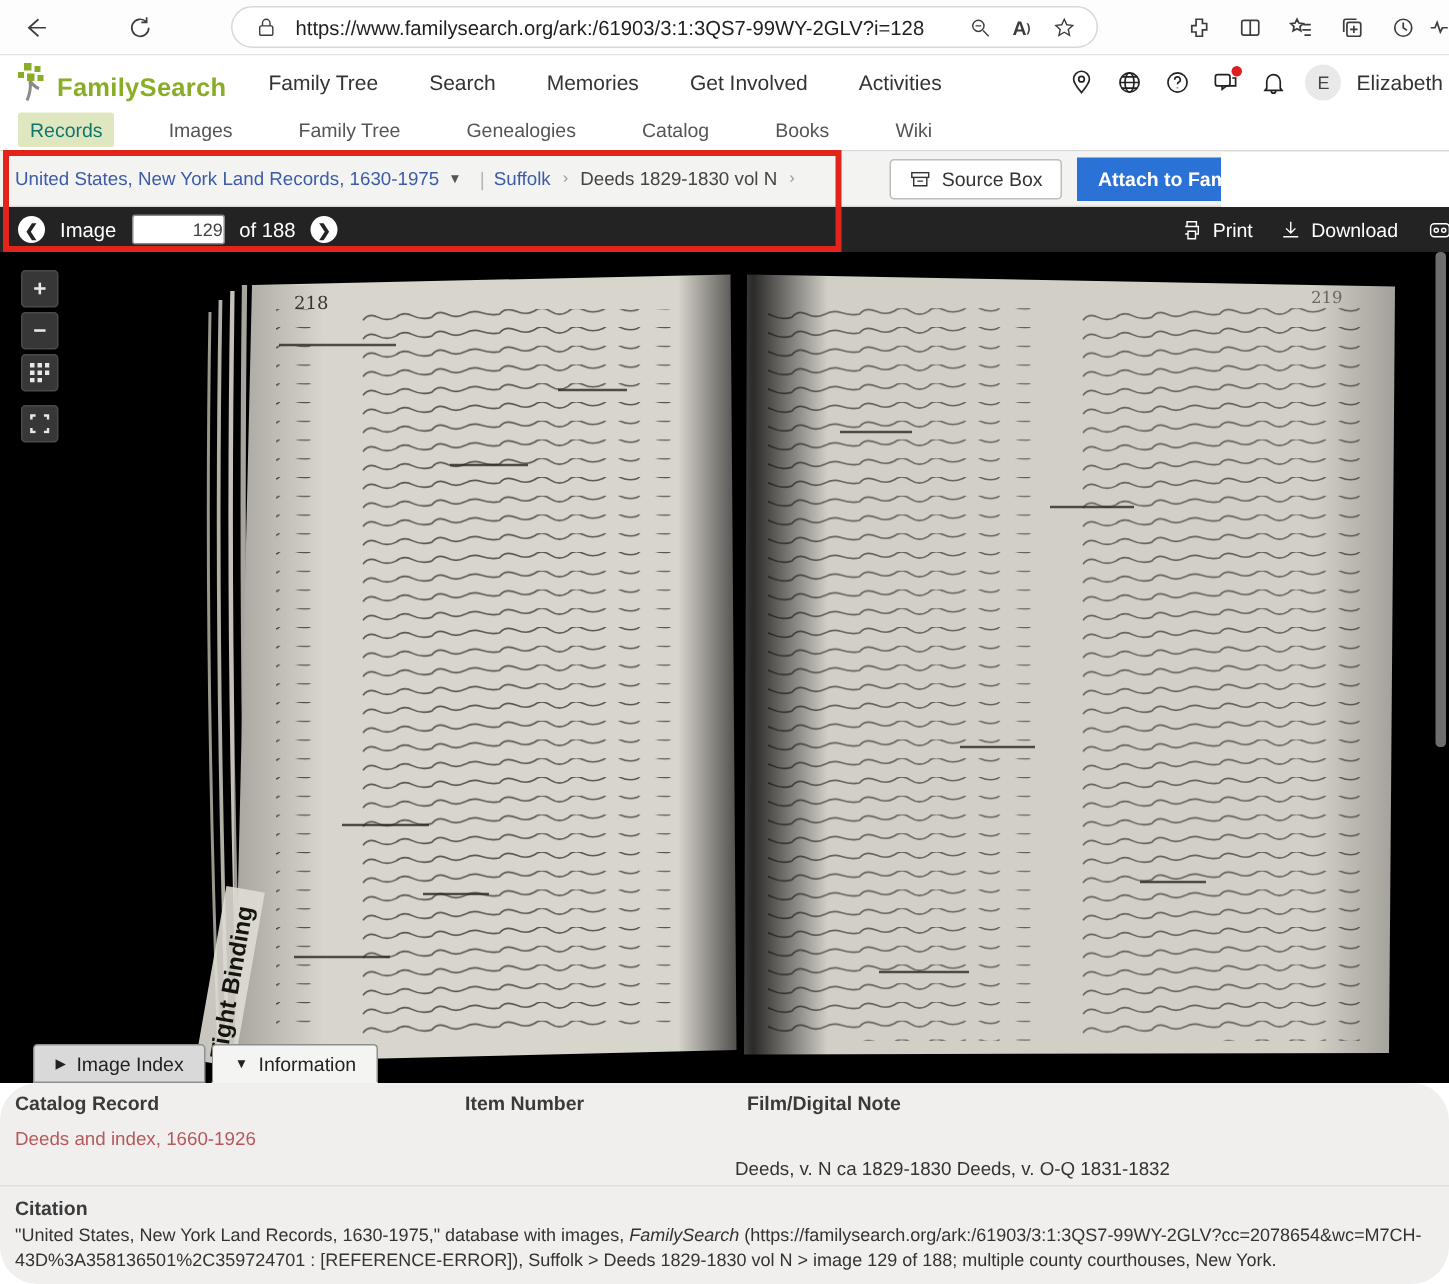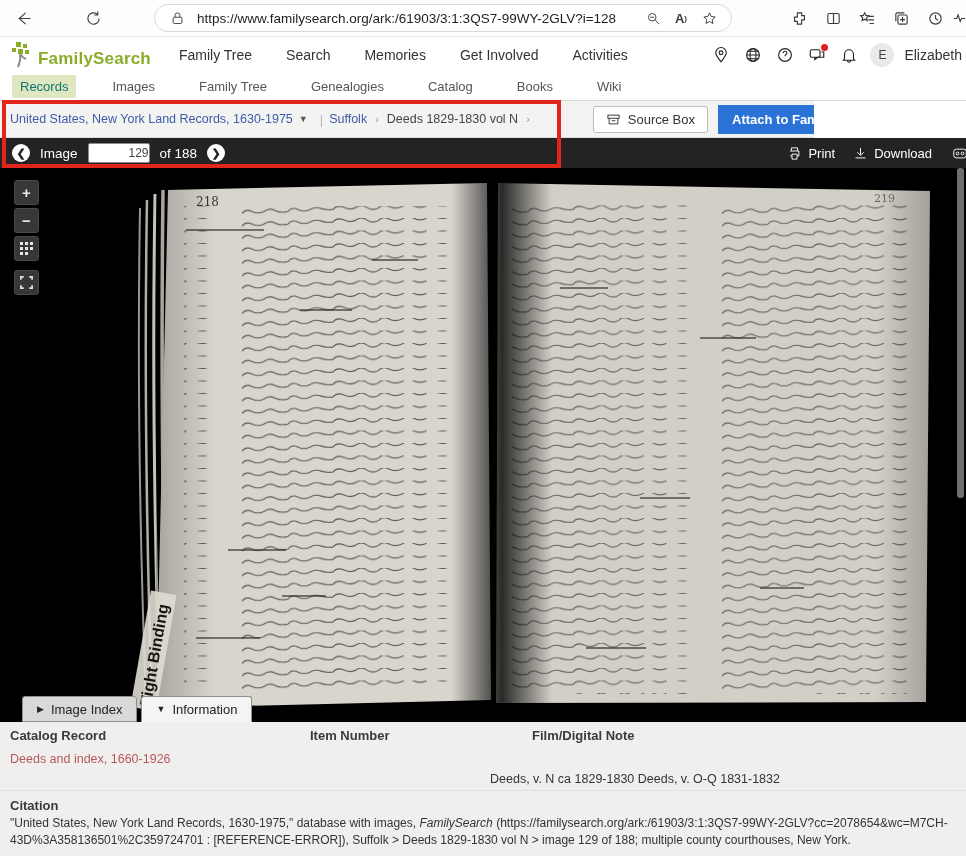--- a/index.html
+++ b/index.html
@@ -70,21 +70,21 @@
   .scroll-thumb { position:absolute; right:2px; top:0; width:7px; height:330px; background:#6e6e6e; border-radius:3px; }
 
   
   .bottom-tabs { position:absolute; top:696px; left:0; z-index:20; display:flex; }
   .btab { height:26px; display:flex; align-items:center; gap:7px; font-size:13px; color:#222; padding:0 14px; cursor:pointer; border:1px solid #8f8f8f; border-radius:3px 3px 0 0; }
   .btab.idx { background:#d9d9d9; margin-left:22px; }
   .btab.info { background:#f4f4f3; border-bottom:1px solid #f4f4f3; margin-left:4px; }
   .tri { font-size:9px; color:#222; }
 
   
-  .info-panel { position:absolute; top:722px; left:0; width:966px; height:134px; background:#f0efee; }
+  .info-panel { position:absolute; top:722px; left:0; width:966px; height:134px; background:#f0efee;border-radius:25px; }
   .ip-header { position:absolute; font-size:13px; font-weight:bold; color:#3a3a3a; top:6px; }
   .ip-val { position:absolute; top:30px; font-size:12.5px; color:#333; }
   .ip-link { color:#b5595c; cursor:pointer; }
   .ip-divider { position:absolute; top:68px; left:0; width:966px; height:1px; background:#e0dfdd; }
   .cit-header { position:absolute; top:76px; left:10px; font-size:13px; font-weight:bold; color:#3a3a3a; }
   .cit-text { position:absolute; top:93px; left:10px; width:948px; font-size:12px; color:#333; line-height:1.45; }
   .cit-site { font-style:italic; }
 </style>
 </head>
 <body>
@@ -367,21 +367,21 @@
     </div>
     <div class="btab info">
       <span class="tri">▼</span>
       <span>Information</span>
     </div>
   </div>
 
   <div class="info-panel">
     <span class="ip-header" style="left:10px;">Catalog Record</span>
     <span class="ip-header" style="left:310px;">Item Number</span>
-    <span class="ip-header" style="left:512px;padding-left:20px;">Film/Digital Note</span>
+    <span class="ip-header" style="left:478px;padding-left:20px;">Film/Digital Note</span>
 
     <span class="ip-val ip-link" style="left:10px;">Deeds and index, 1660-1926</span>
     <span class="ip-val" style="left:490px;margin-top:20px;">Deeds, v. N ca 1829-1830 Deeds, v. O-Q 1831-1832</span>
 
     <div class="ip-divider"></div>
     <span class="cit-header">Citation</span>
     <p class="cit-text"><span>"United States, New York Land Records, 1630-1975," database with images, </span><span class="cit-site">FamilySearch</span><span> (https://familysearch.org/ark:/61903/3:1:3QS7-99WY-2GLV?cc=2078654&amp;wc=M7CH-43D%3A358136501%2C359724701 : [REFERENCE-ERROR]), Suffolk &gt; Deeds 1829-1830 vol N &gt; image 129 of 188; multiple county courthouses, New York.</span></p>
   </div>
 
 </div>

